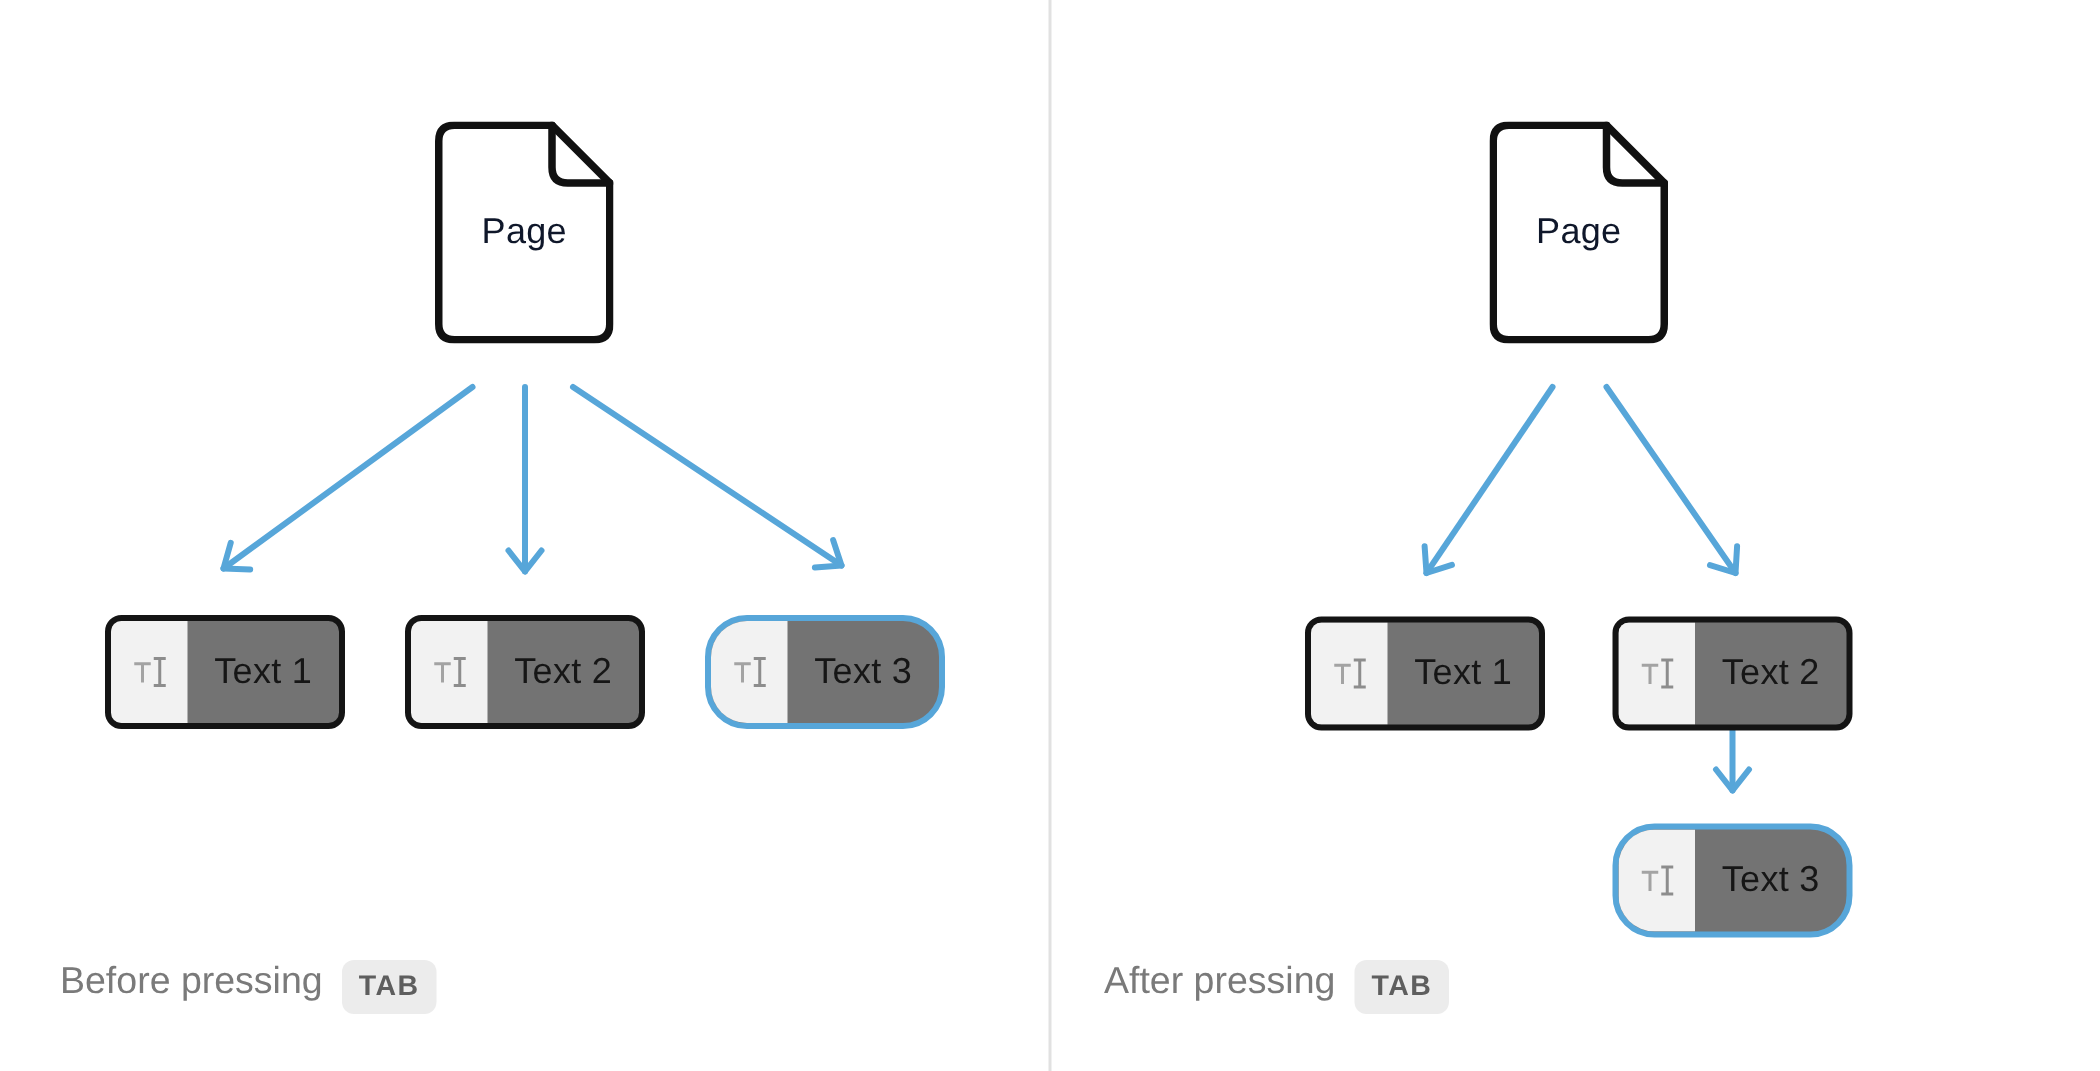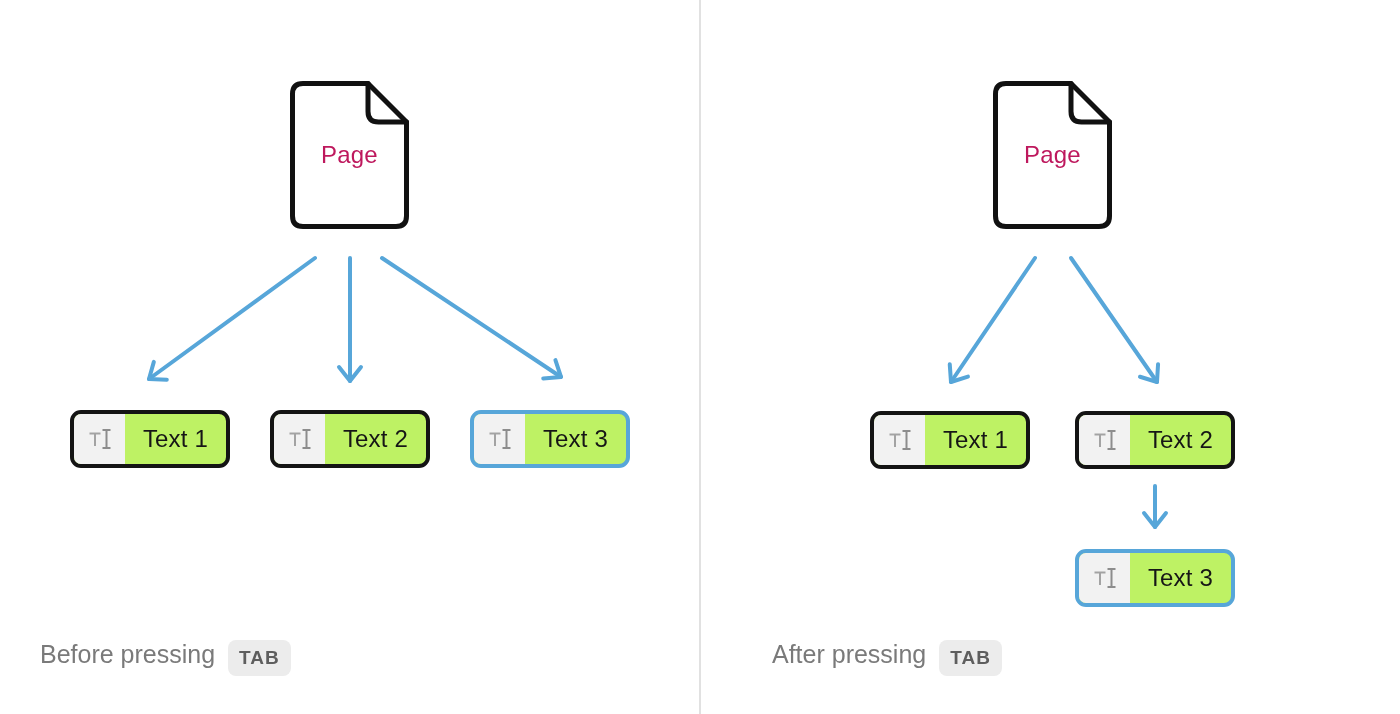--- a/index.html
+++ b/index.html
@@ -23,29 +23,29 @@
   }
   .arrows{position:absolute;left:0;top:0;pointer-events:none;}
   .arrow{stroke:var(--accent,#57a6d9);stroke-width:4;stroke-linecap:round;fill:none;}
 
   .page{
     position:absolute;width:119px;height:148px;
     display:flex;align-items:center;justify-content:center;
   }
   .page svg{position:absolute;left:0;top:0;}
   .page-label{
-    position:relative;font-size:24px;color:#be185d;letter-spacing:0.2px;
+    position:relative;font-size:24px;color:#0f172a;letter-spacing:0.2px;
   }
 
   .block{
-    position:absolute;width:160px;height:58px;box-sizing:border-box;
-    background:#bef264;border:4px solid var(--ink,#141414);border-radius:11px;
+    position:absolute;width:160px;height:76px;box-sizing:border-box;
+    background:#737373;border:4px solid var(--ink,#141414);border-radius:11px;
     display:flex;align-items:stretch;overflow:hidden;
   }
-  .block.highlight{border-color:var(--accent,#57a6d9);}
+  .block.highlight{border-color:var(--accent,#57a6d9);border-radius:28px;}
   .block-icon{
     width:51px;flex:0 0 51px;background:var(--icon-cell-bg,#f2f2f2);
     display:flex;align-items:center;justify-content:center;
   }
   .block-label{
     flex:1;display:flex;align-items:center;justify-content:center;
     font-size:24px;color:#161616;letter-spacing:0.2px;
   }
 
   .caption{
@@ -155,18 +155,18 @@
   <div class="block highlight" style="left:1075px;top:549px">
     <span class="block-icon">
       <svg width="30" height="26" viewBox="0 0 30 26">
         <path d="M 4.5 7.5 H 15.5 M 10 7.5 V 20" stroke="#a3a3a3" stroke-width="2" fill="none"></path>
         <path d="M 21.5 4 V 22 M 17.5 4 H 25.5 M 17.5 22 H 25.5" stroke="#8d8d8d" stroke-width="2" fill="none"></path>
       </svg>
     </span>
     <span class="block-label">Text 3</span>
   </div>
 
-  <div class="caption" style="left:772px;top:640px">
+  <div class="caption" style="left:736px;top:640px">
     <span class="caption-text">After pressing</span>
     <span class="key-badge">TAB</span>
   </div>
 
 </div>
 
 </body></html>

